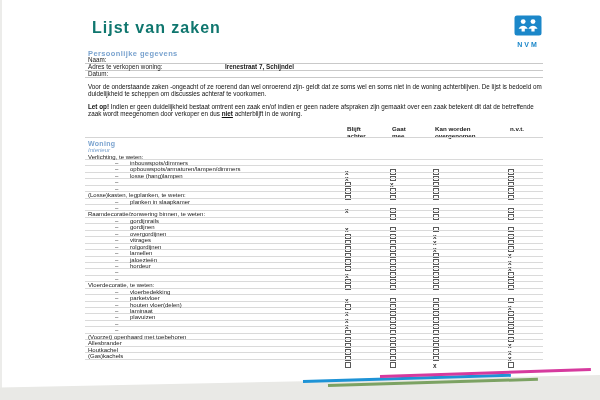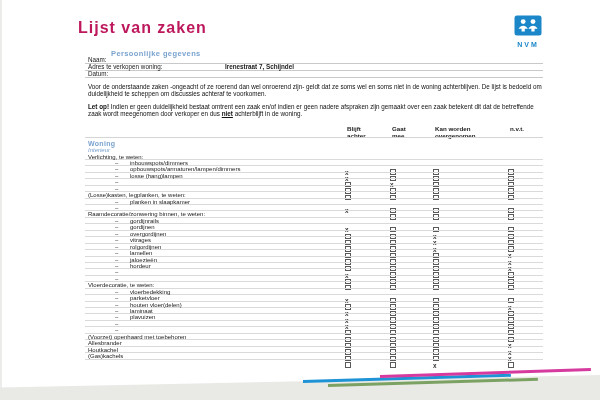--- a/index.html
+++ b/index.html
@@ -3,30 +3,30 @@
 <meta charset="utf-8">
 <style>
   html,body { margin:0; padding:0; background:#fff; }
   .page {
     position:relative; width:600px; height:400px; background:#ffffff;
     overflow:hidden; font-family:"Liberation Sans", sans-serif; color:#1a1a1a;
   }
   .left-edge { position:absolute; left:0; top:0; width:2px; height:100%; background:#ececea; }
 
   .doc-title {
-    position:absolute; left:78px; top:19px; font-size:16px; font-weight:bold;
-    letter-spacing:1px; color:#be185d;
+    position:absolute; left:92px; top:19px; font-size:16px; font-weight:bold;
+    letter-spacing:1px; color:#0f766e;
   }
 
   .logo { position:absolute; left:513px; top:15px; width:30px; text-align:center; }
   .logo-text { font-size:7px; font-weight:bold; color:#1b87c9; letter-spacing:2px; margin-top:1px; }
 
   .personal-heading {
     position:absolute; left:88px; top:49px; font-size:7.5px; font-weight:bold;
-    letter-spacing:0.4px; color:#7aa3cf;margin-left:23px;
+    letter-spacing:0.4px; color:#7aa3cf;
   }
   .fields { position:absolute; left:85px; top:57px; width:458px; }
   .field-row { position:relative; height:7px; border-bottom:1px solid #c9c9c9; box-sizing:border-box; }
   .field-label { position:absolute; left:3px; top:0; font-size:6.3px; line-height:6.3px; }
   .field-value { position:absolute; left:140px; top:0; font-size:6.3px; line-height:6.3px; font-weight:bold; }
 
   .intro, .notice {
     position:absolute; left:88px; width:456px; font-size:6.3px; line-height:7px; color:#111;
   }
   .intro { top:83px; }

